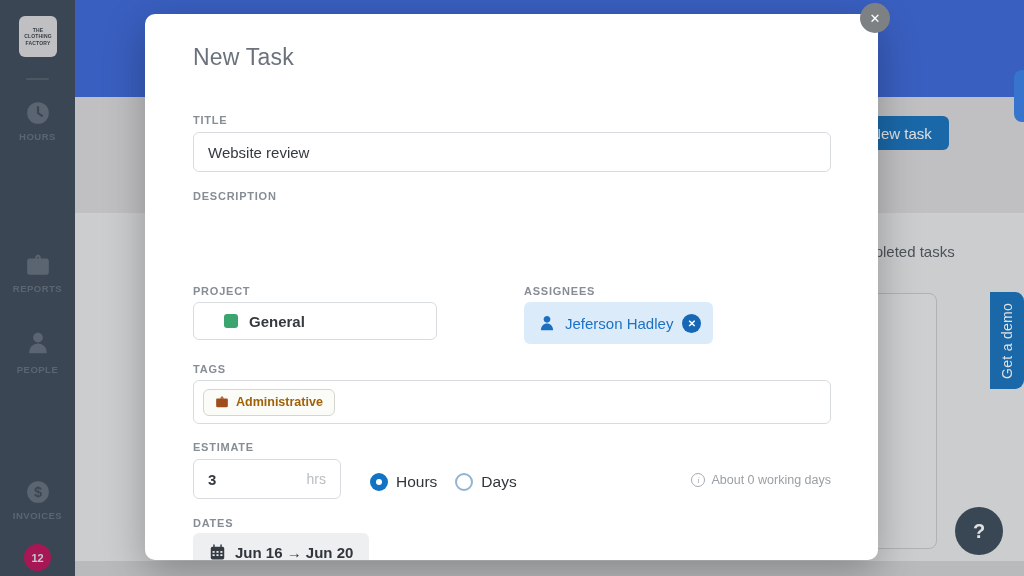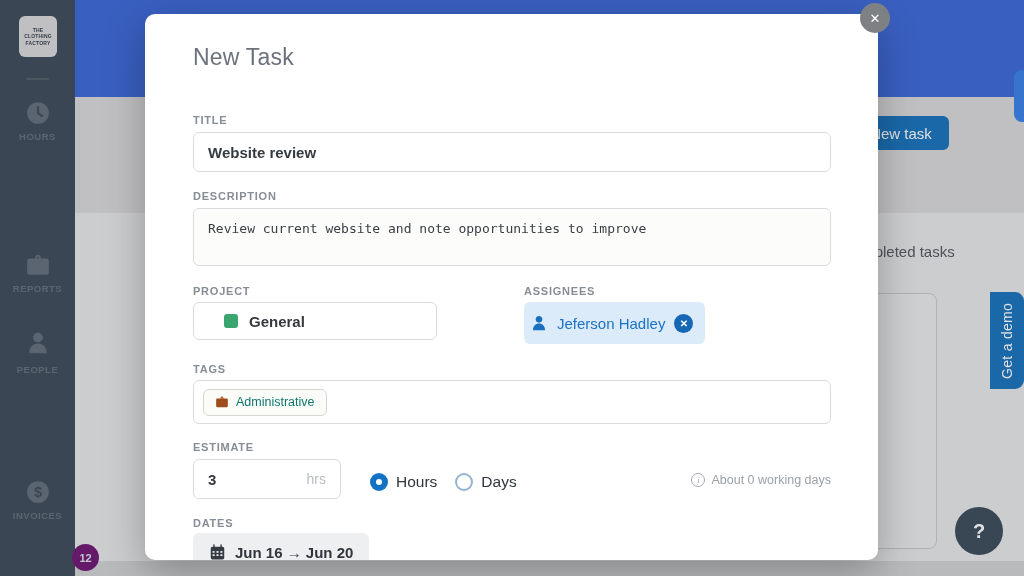--- a/index.html
+++ b/index.html
@@ -34,61 +34,61 @@
   .logo span { font-size:5px; line-height:1.25; font-weight:bold; color:#3a434d; letter-spacing:.2px; }
   .side-divider { position:absolute; left:26px; top:78px; width:23px; height:2px; background:#56616d; border-radius:1px; }
   .side-item { position:absolute; left:0; width:75px; display:flex; flex-direction:column; align-items:center; gap:5px;
                color:#66717e; cursor:pointer; }
   .side-item.active { color:#e9ebed; }
   .side-item svg { width:26px; height:26px; }
   .side-label { font-size:9.5px; font-weight:bold; letter-spacing:.5px; }
   .side-item.i0 { top:100px; } .side-item.i1 { top:176px; } .side-item.i2 { top:252px; }
   .side-item.i3 { top:330px;gap:8px; } .side-item.i4 { top:404px; } .side-item.i5 { top:479px; }
   .side-badge { position:absolute; left:24px; top:544px; width:27px; height:27px; border-radius:50%;
-                background:#701a75; color:#dde1e4; font-size:11px; font-weight:bold;
-                display:flex; align-items:center; justify-content:center;margin-left:48px; }
+                background:#be185d; color:#dde1e4; font-size:11px; font-weight:bold;
+                display:flex; align-items:center; justify-content:center; }
 
   
   .overlay { position:absolute; inset:0; background:rgba(20,25,33,.13); z-index:2; }
 
   
   .modal { position:absolute; left:145px; top:14px; width:733px; height:546px; background:#fff; border-radius:10px;
            box-shadow:0 12px 40px rgba(0,0,0,.28); overflow:hidden; z-index:3; }
   .modal-close { position:absolute; left:860px; top:3px; width:30px; height:30px; border-radius:50%;
                  background:#7e8184; border:none; color:#fff; font-size:13px; z-index:4; font-family:inherit;
                  display:flex; align-items:center; justify-content:center; }
   .modal-title { position:absolute; left:48px; top:30px; font-size:23px; font-weight:500; color:#6b727c; letter-spacing:.2px; }
   .flabel { position:absolute; font-size:11px; font-weight:bold; letter-spacing:.07em; color:#868d95; }
   .l-title { left:48px; top:100px; } .l-desc { left:48px; top:176px; }
   .l-project { left:48px; top:271px; } .l-assignees { left:379px; top:271px; }
   .l-tags { left:48px; top:349px; } .l-estimate { left:48px; top:427px; } .l-dates { left:48px; top:503px; }
 
   .txt-input { position:absolute; border:1px solid #d8dcdf; border-radius:6px; background:#fff;
-               font-family:inherit; font-size:15px; font-weight:700; color:#343a40; padding:0 14px; }
+               font-family:inherit; font-size:15px; font-weight:400; color:#343a40; padding:0 14px; }
   .in-title { left:48px; top:118px; width:638px; height:40px; }
   .in-desc { position:absolute; left:48px; top:194px; width:638px; height:58px; border:1px solid #d8dcdf;
              border-radius:6px; background:#fcfcfa; font-family:"DejaVu Sans Mono", monospace; font-size:13px;
              color:#383e44; padding:12px 14px; resize:none; }
   .project-box { position:absolute; left:48px; top:288px; width:244px; height:38px; border:1px solid #d8dcdf;
                  border-radius:6px; display:flex; align-items:center; gap:11px; padding:0 30px; cursor:pointer; }
   .proj-swatch { width:14px; height:14px; border-radius:3px; background:#3aa56e; flex:none; }
   .proj-name { font-size:15px; font-weight:600; color:#343a40; }
   .assignee-chip { position:absolute; left:379px; top:288px; height:42px; border-radius:6px; background:#dcebfa;
-                   display:flex; align-items:center; gap:9px; padding:0 12px 0 6px; }
+                   display:flex; align-items:center; gap:9px; padding:0 12px 0 14px; }
   .assignee-chip svg { width:18px; height:18px; fill:#1b6fc0; }
   .assignee-name { font-size:15px; font-weight:500; color:#1b72c4; }
   .chip-remove { width:19px; height:19px; border-radius:50%; background:#1667b5; border:none; color:#fff;
                  font-size:10px; font-weight:bold; display:flex; align-items:center; justify-content:center;
                  font-family:inherit; }
   .tags-box { position:absolute; left:48px; top:366px; width:638px; height:44px; border:1px solid #d8dcdf;
               border-radius:6px; display:flex; align-items:center; padding:0 9px; }
   .tag-chip { display:flex; align-items:center; gap:7px; border:1px solid #d6d6d0; background:#fbfbf8;
               border-radius:6px; height:27px; padding:0 11px; }
   .tag-chip svg { width:14px; height:14px; fill:#a04d1d; }
-  .tag-name { font-size:12.5px; font-weight:400; color:#0f766e; }
+  .tag-name { font-size:12.5px; font-weight:700; color:#a16207; }
   .est-wrap { position:absolute; left:48px; top:445px; width:148px; height:40px; border:1px solid #d8dcdf;
               border-radius:6px; display:flex; align-items:center; padding:0 14px; }
   .est-input { border:none; outline:none; width:80px; font-family:inherit; font-size:15px; font-weight:600; color:#343a40; }
   .est-unit { margin-left:auto; font-size:14px; color:#b8bec4; }
   .radio-row { position:absolute; left:225px; top:456px; height:24px; display:flex; align-items:center; gap:8px; }
   .radio { width:18px; height:18px; border-radius:50%; border:2px solid #92b4d3; background:#fff;
            position:relative; cursor:pointer; flex:none; }
   .radio.checked { border:none; background:#1273c4; }
   .radio.checked::after { content:""; position:absolute; left:6px; top:6px; width:6px; height:6px;
                           border-radius:50%; background:#fff; }
@@ -169,21 +169,20 @@
 
   <div class="overlay"></div>
 
   <div class="modal">
     <h2 class="modal-title">New Task</h2>
 
     <span class="flabel l-title">TITLE</span>
     <input class="txt-input in-title" value="Website review" style="">
 
     <span class="flabel l-desc">DESCRIPTION</span>
-    <textarea class="in-desc" style="">Review current website and note opportunities to improve</textarea>
 
     <span class="flabel l-project">PROJECT</span>
     <div class="project-box">
       <span class="proj-swatch"></span>
       <span class="proj-name">General</span>
     </div>
 
     <span class="flabel l-assignees">ASSIGNEES</span>
     <div class="assignee-chip">
       <svg viewBox="0 0 24 24">

